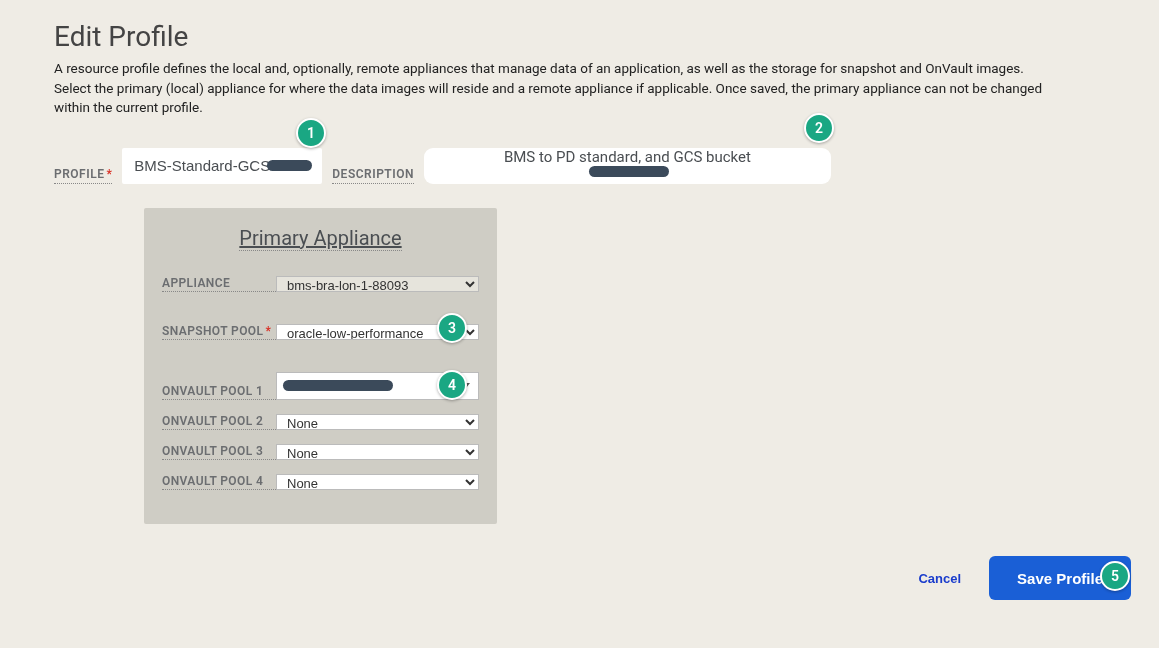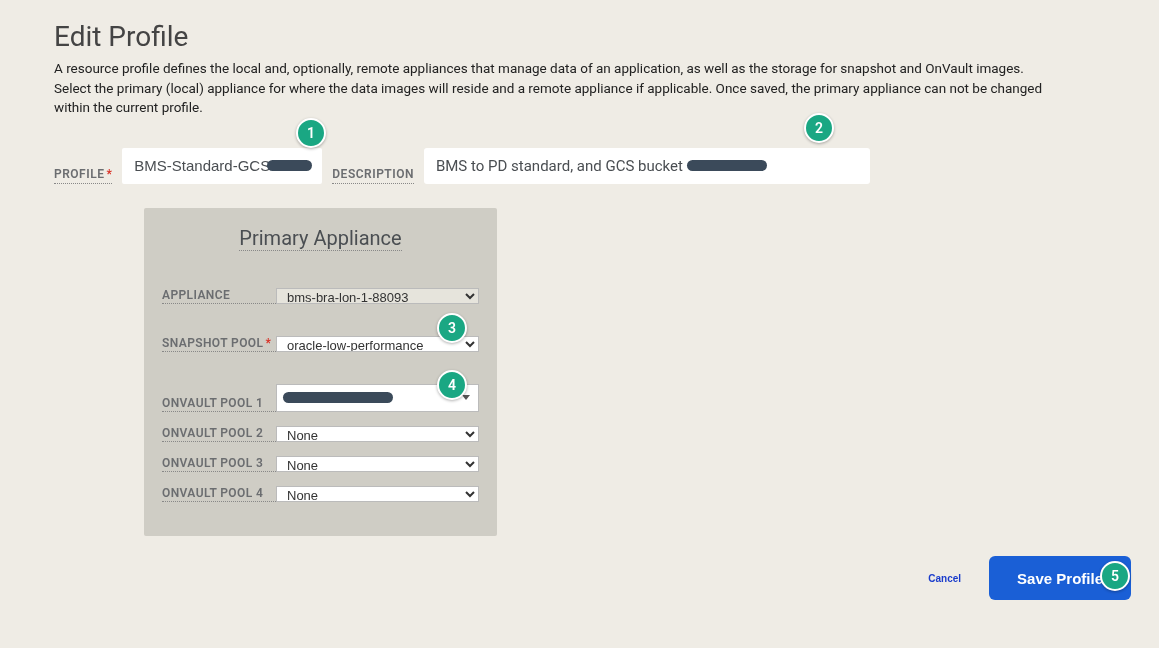--- a/index.html
+++ b/index.html
@@ -52,22 +52,23 @@
   }
   .profile-input { width: 200px; }
   .desc-box {
     background: #fff;
     height: 36px;
     display: flex;
     align-items: center;
     padding: 0 12px;
     font-size: 15px;
     color: #4a4e52;
-    border-radius: 3px;
-    width: 446px;
+    border-radius: 9px;
+    width: 407px;
+    flex-direction: column;
   }
   .redact {
     display: inline-block;
     background: #3b4a5a;
     border-radius: 8px;
     height: 11px;
     vertical-align: middle;
   }
   .redact-sm { width: 45px; margin-left: 2px; }
   .redact-md { width: 80px; margin-left: 4px; }
@@ -83,22 +84,23 @@
     padding: 18px 18px 22px 18px;
     border-radius: 2px;
   }
   .panel-primary { width: 353px; }
   .panel-remote  { width: 240px; }
   .panel-title {
     font-size: 20px;
     font-weight: 400;
     color: #4a4e52;
     text-align: center;
-    margin-bottom: 36px;
+    margin-bottom: 24px;
     padding-bottom: 2px;
+    text-decoration: underline;
   }
   .panel-title span { border-bottom: 1px dotted #888; }
   .form-row {
     display: flex;
     align-items: flex-end;
     margin-bottom: 14px;
   }
   .row-label {
     font-size: 12px;
     font-weight: 600;
@@ -143,21 +145,21 @@
   .actions {
     position: absolute;
     bottom: 48px;
     right: 28px;
     display: flex;
     align-items: center;
     gap: 28px;
   }
   .btn-cancel {
     color: #1a3ccc;
-    font-size: 10px;
+    font-size: 13px;
     font-weight: 600;
     cursor: pointer;
     background: none;
     border: none;
   }
   .btn-save {
     background: #1a5fd6;
     color: #fff;
     font-size: 15px;
     font-weight: 600;

